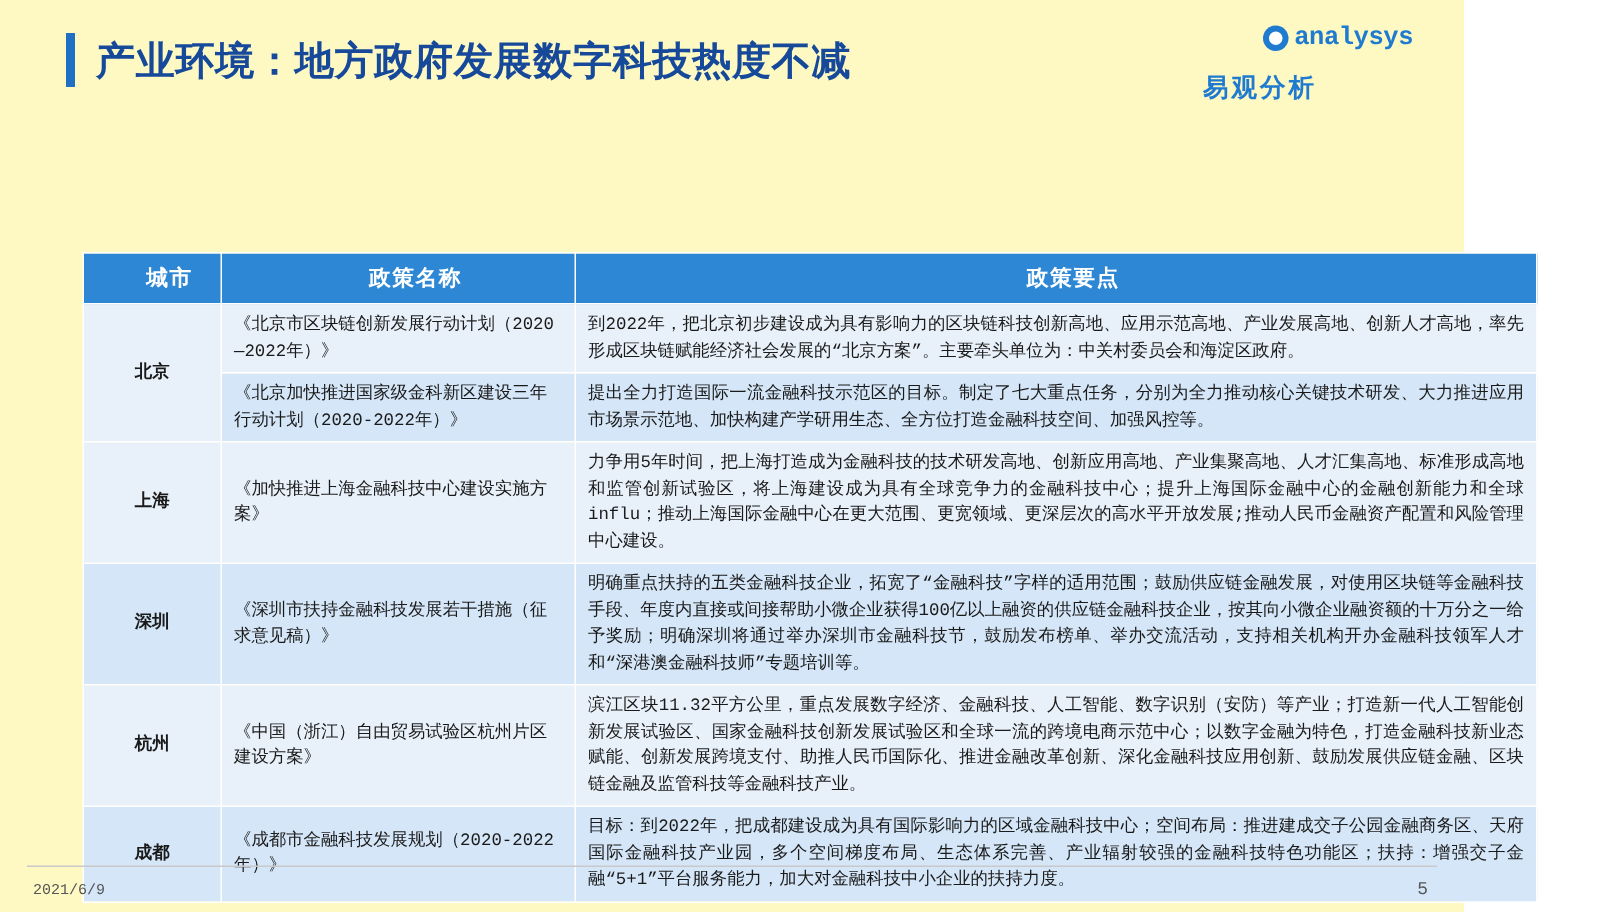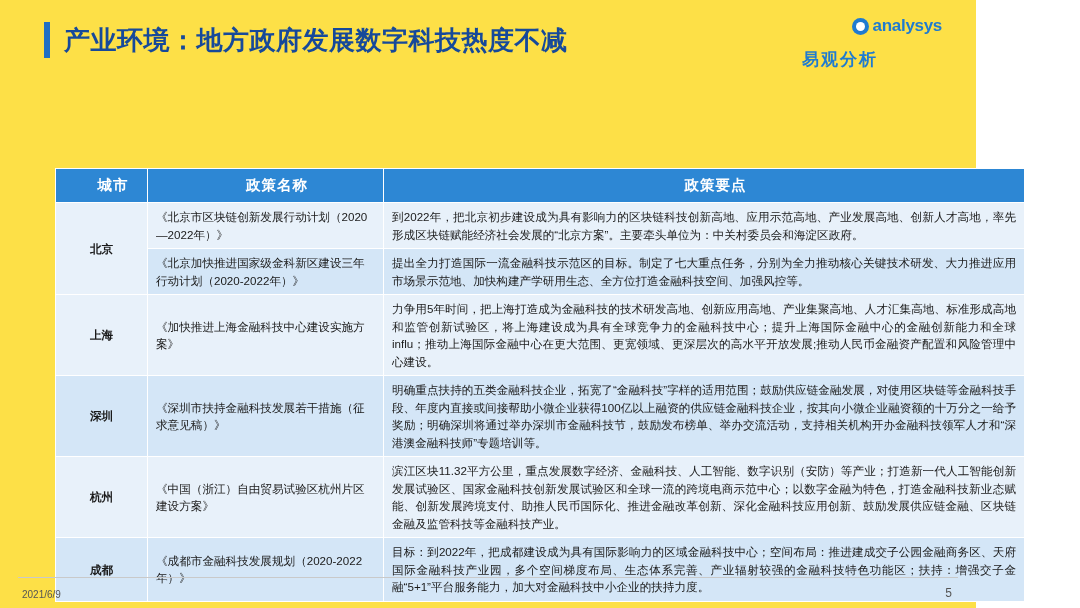--- a/index.html
+++ b/index.html
@@ -6,21 +6,22 @@
   html, body {
     margin: 0; padding: 0;
     width: 1080px; height: 608px;
     background: #ffffff;
     font-family: "Liberation Sans", sans-serif;
     overflow: hidden;
   }
   .slide {
     position: relative;
     width: 976px; height: 608px;
-    background: #fde047;
+    background: #fef9c3;
+    font-family: Liberation Mono, monospace;
   }
 
   
   .title-row {
     position: absolute;
     left: 44px; top: 22px;
     display: flex; align-items: center;
   }
   .title-bar {
     width: 6px; height: 36px;

